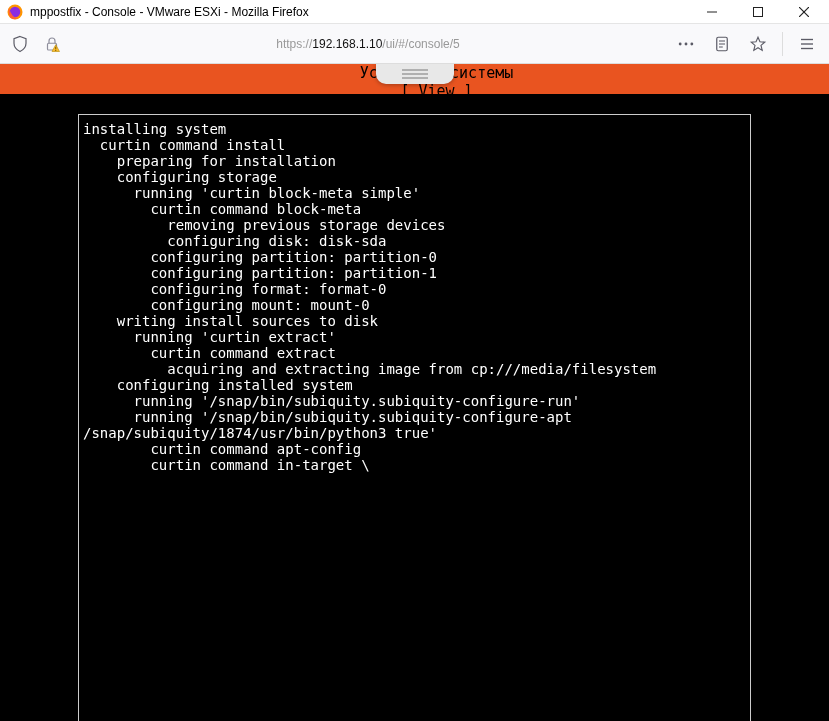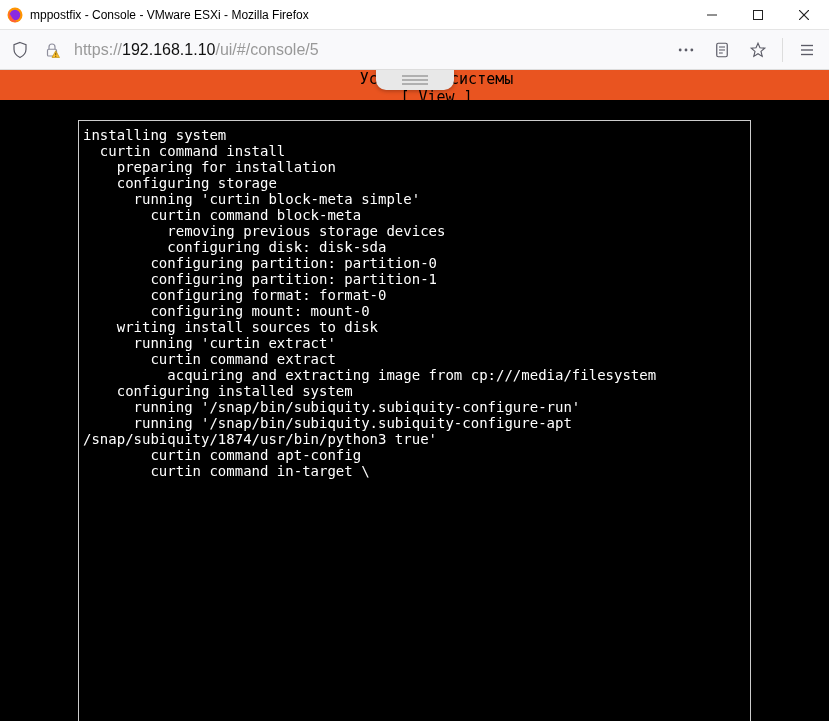--- a/index.html
+++ b/index.html
@@ -7,21 +7,21 @@
     font-family: "Segoe UI", Tahoma, sans-serif;
     background: #fff;
     width: 829px;
     height: 721px;
     overflow: hidden;
     display: flex;
     flex-direction: column;
   }
   
   .titlebar {
-    height: 30px;
+    height: 24px;
     background: #fff;
     display: flex;
     align-items: center;
     padding: 0 2px 0 6px;
     border-bottom: 1px solid #e5e5e5;
   }
   .titlebar .ff-icon {
     width: 18px; height: 18px; margin-right: 6px;
     display: inline-flex; align-items: center; justify-content: center;
   }
@@ -49,25 +49,26 @@
     gap: 4px;
     border-bottom: 1px solid #ddd;
   }
   .urlbar .shield, .urlbar .lock {
     width: 28px; height: 28px;
     display: flex; align-items: center; justify-content: center;
     color: #5b5b66;
   }
   .urlbar .addr {
     flex: 1;
-    font-size: 16px;
+    font-size: 12px;
     color: #999;
     padding: 0 4px;
     white-space: nowrap;
     overflow: hidden;
+    text-align: center;
   }
   .urlbar .addr .host { color: #111; }
   .urlbar .rightbtn {
     width: 32px; height: 32px;
     display: flex; align-items: center; justify-content: center;
     color: #5b5b66;
   }
   .divider-v {
     width: 1px; height: 24px; background: #ddd; margin: 0 4px;
   }

